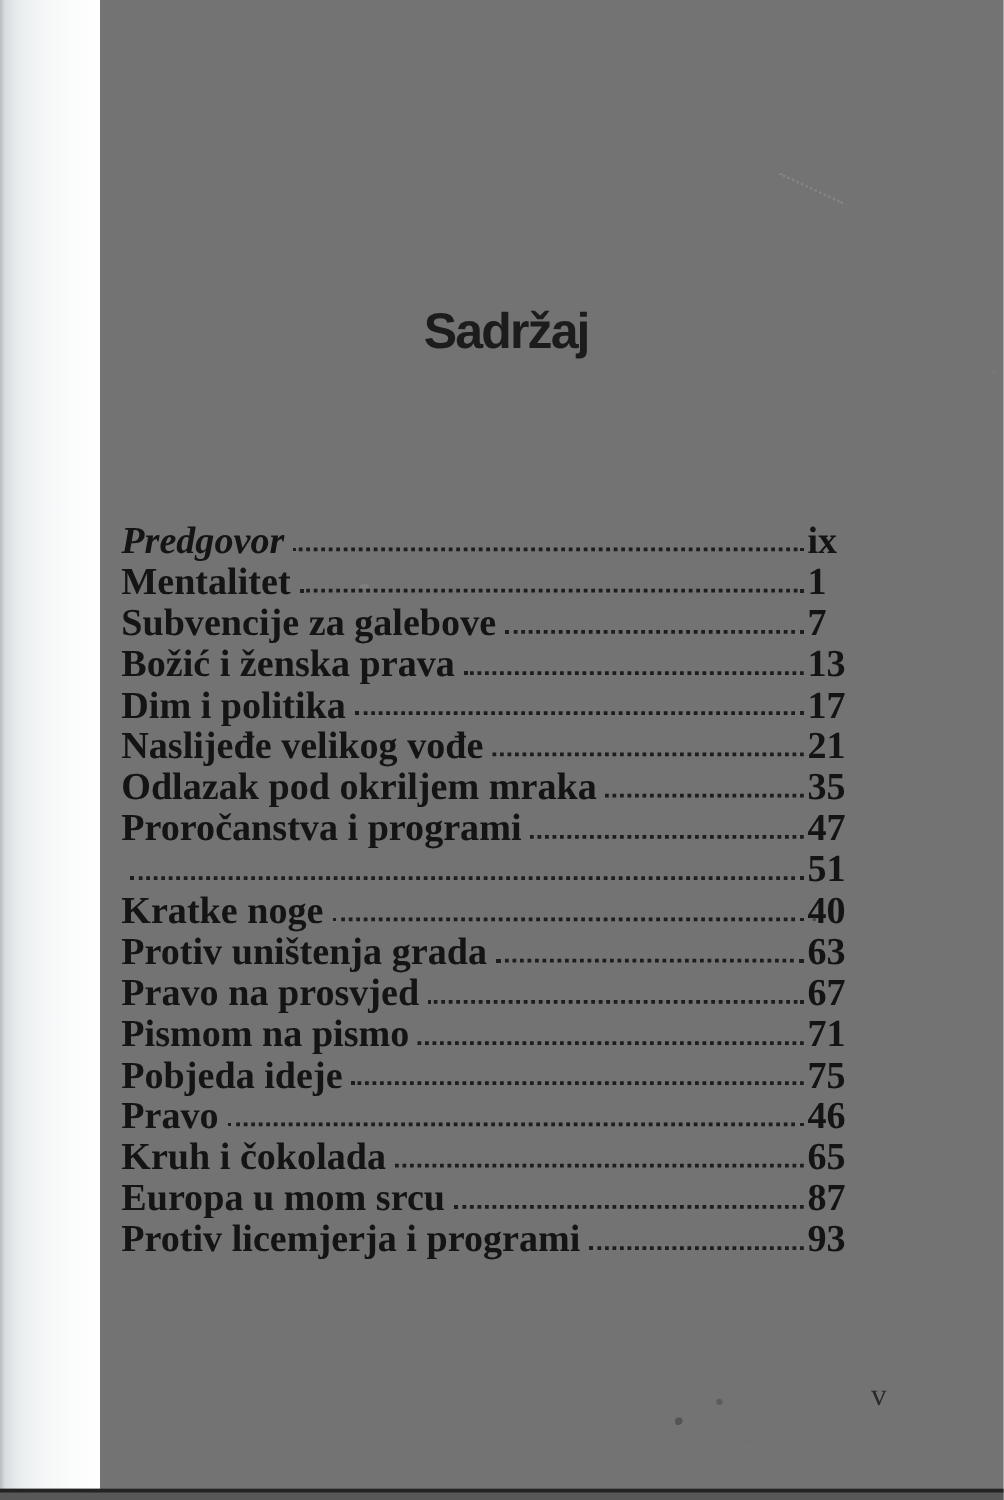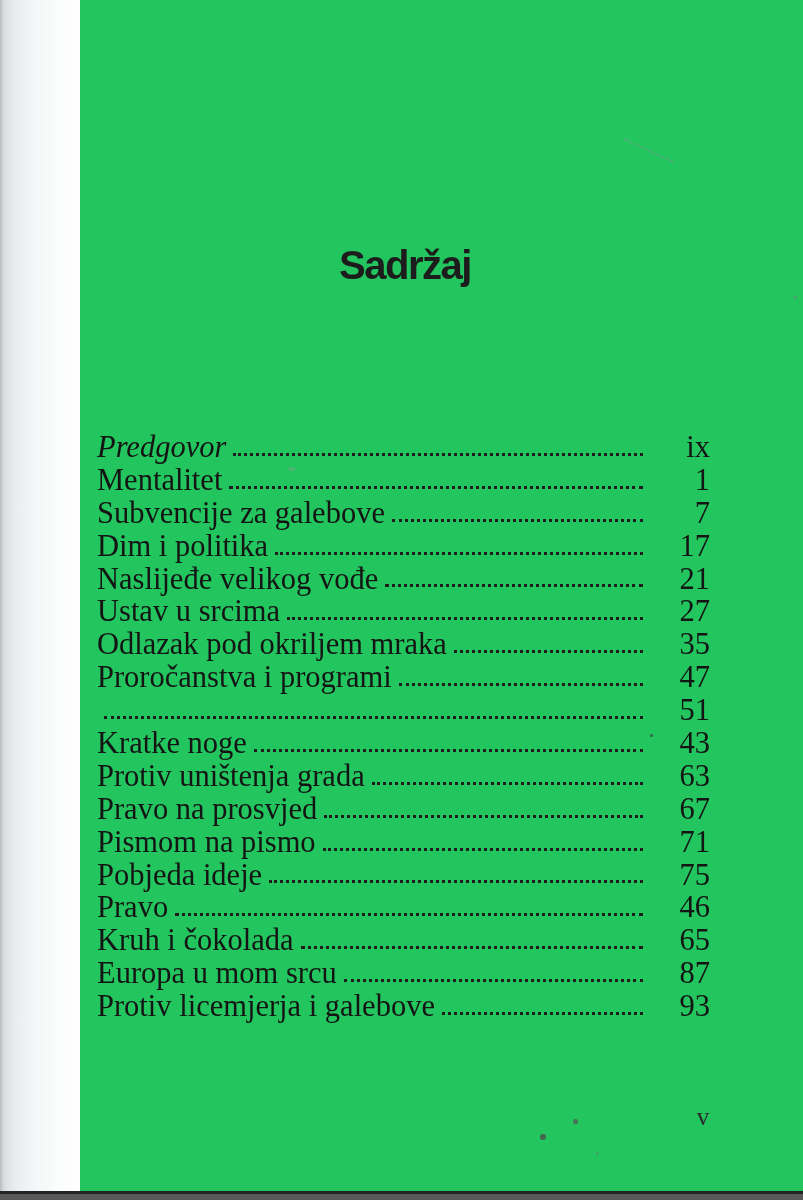--- a/index.html
+++ b/index.html
@@ -4,21 +4,21 @@
 <style>
   html, body {
     margin: 0;
     padding: 0;
     background: #ffffff;
   }
   .scan-page {
     position: relative;
     width: 803px;
     height: 1200px;
-    background: #22c55e;
+    background: #737373;
     overflow: hidden;
     font-family: "Liberation Serif", serif;
     color: #141414;
   }
   
   .gutter-shadow {
     position: absolute;
     left: 0; top: 0; bottom: 0;
     width: 80px;
     background: linear-gradient(90deg,
@@ -46,43 +46,43 @@
     text-align: center;
     font-family: "Liberation Sans", sans-serif;
     font-weight: bold;
     font-size: 40px;
     letter-spacing: -1.5px;
     color: #1c1c1c;
   }
   .toc {
     position: absolute;
     left: 97px;
-    top: 431px;
+    top: 416px;
     width: 613px;
+    font-weight: bold;
   }
   .toc-row {
     display: flex;
     align-items: baseline;
     height: 32.9px;
     font-size: 30.5px;
     line-height: 32.9px;
     white-space: nowrap;
   }
   .toc-label { flex: 0 0 auto; }
   .toc-label.italic { font-style: italic; }
   .dot-leader {
     flex: 1 1 auto;
     align-self: flex-end;
     margin: 0 3px 8px 7px;
     border-bottom: 3px dotted #1d1d1d;
     min-width: 20px;
   }
   .toc-page {
     flex: 0 0 64px;
-    text-align: right;
   }
   .folio {
     position: absolute;
     left: 690px;
     top: 1103px;
     width: 26px;
     text-align: center;
     font-size: 25px;
     color: #2a2a2a;
   }
@@ -120,52 +120,52 @@
         <span class="toc-label">Mentalitet</span>
         <span class="dot-leader"></span>
         <span class="toc-page">1</span>
       </div>
       <div class="toc-row">
         <span class="toc-label">Subvencije za galebove</span>
         <span class="dot-leader"></span>
         <span class="toc-page">7</span>
       </div>
       <div class="toc-row">
+        <span class="toc-label">Božić i ženska prava</span>
+        <span class="dot-leader"></span>
+        <span class="toc-page">13</span>
+      </div>
+      <div class="toc-row">
         <span class="toc-label">Dim i politika</span>
         <span class="dot-leader"></span>
         <span class="toc-page">17</span>
       </div>
       <div class="toc-row">
         <span class="toc-label">Naslijeđe velikog vođe</span>
         <span class="dot-leader"></span>
         <span class="toc-page">21</span>
       </div>
       <div class="toc-row">
-        <span class="toc-label">Ustav u srcima</span>
-        <span class="dot-leader"></span>
-        <span class="toc-page">27</span>
-      </div>
-      <div class="toc-row">
         <span class="toc-label">Odlazak pod okriljem mraka</span>
         <span class="dot-leader"></span>
         <span class="toc-page">35</span>
       </div>
       <div class="toc-row">
         <span class="toc-label">Proročanstva i programi</span>
         <span class="dot-leader"></span>
         <span class="toc-page">47</span>
       </div>
       <div class="toc-row">
         <span class="dot-leader"></span>
         <span class="toc-page">51</span>
       </div>
       <div class="toc-row">
         <span class="toc-label">Kratke noge</span>
         <span class="dot-leader"></span>
-        <span class="toc-page">43</span>
+        <span class="toc-page">40</span>
       </div>
       <div class="toc-row">
         <span class="toc-label">Protiv uništenja grada</span>
         <span class="dot-leader"></span>
         <span class="toc-page">63</span>
       </div>
       <div class="toc-row">
         <span class="toc-label">Pravo na prosvjed</span>
         <span class="dot-leader"></span>
         <span class="toc-page">67</span>
@@ -189,21 +189,21 @@
         <span class="toc-label">Kruh i čokolada</span>
         <span class="dot-leader"></span>
         <span class="toc-page">65</span>
       </div>
       <div class="toc-row">
         <span class="toc-label">Europa u mom srcu</span>
         <span class="dot-leader"></span>
         <span class="toc-page">87</span>
       </div>
       <div class="toc-row">
-        <span class="toc-label">Protiv licemjerja i galebove</span>
+        <span class="toc-label">Protiv licemjerja i programi</span>
         <span class="dot-leader"></span>
         <span class="toc-page">93</span>
       </div>
     </div>
 
   <div class="folio">v</div>
 
   <div class="artifact scratch"></div>
   <div class="artifact speck-a"></div>
   <div class="artifact speck-b"></div>

